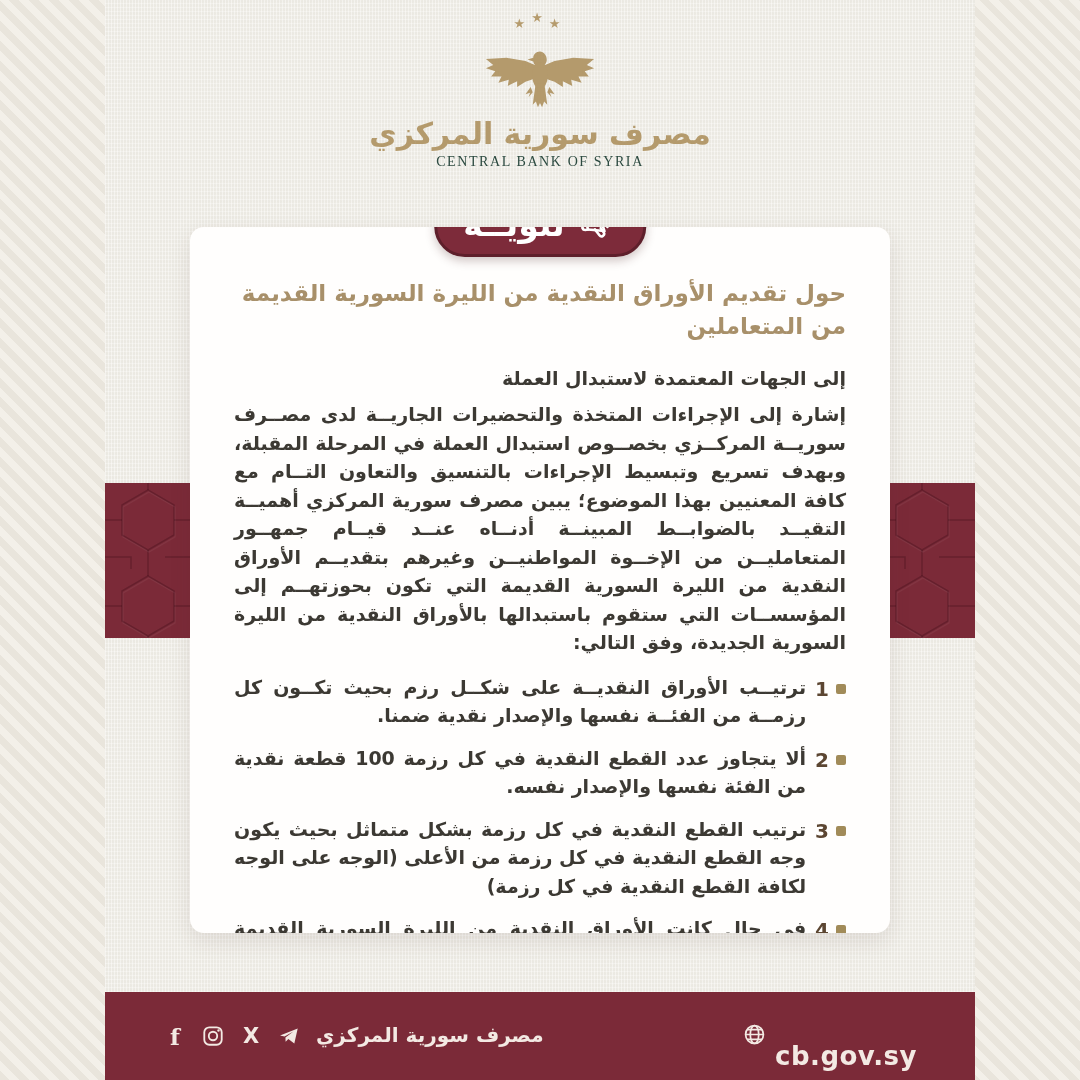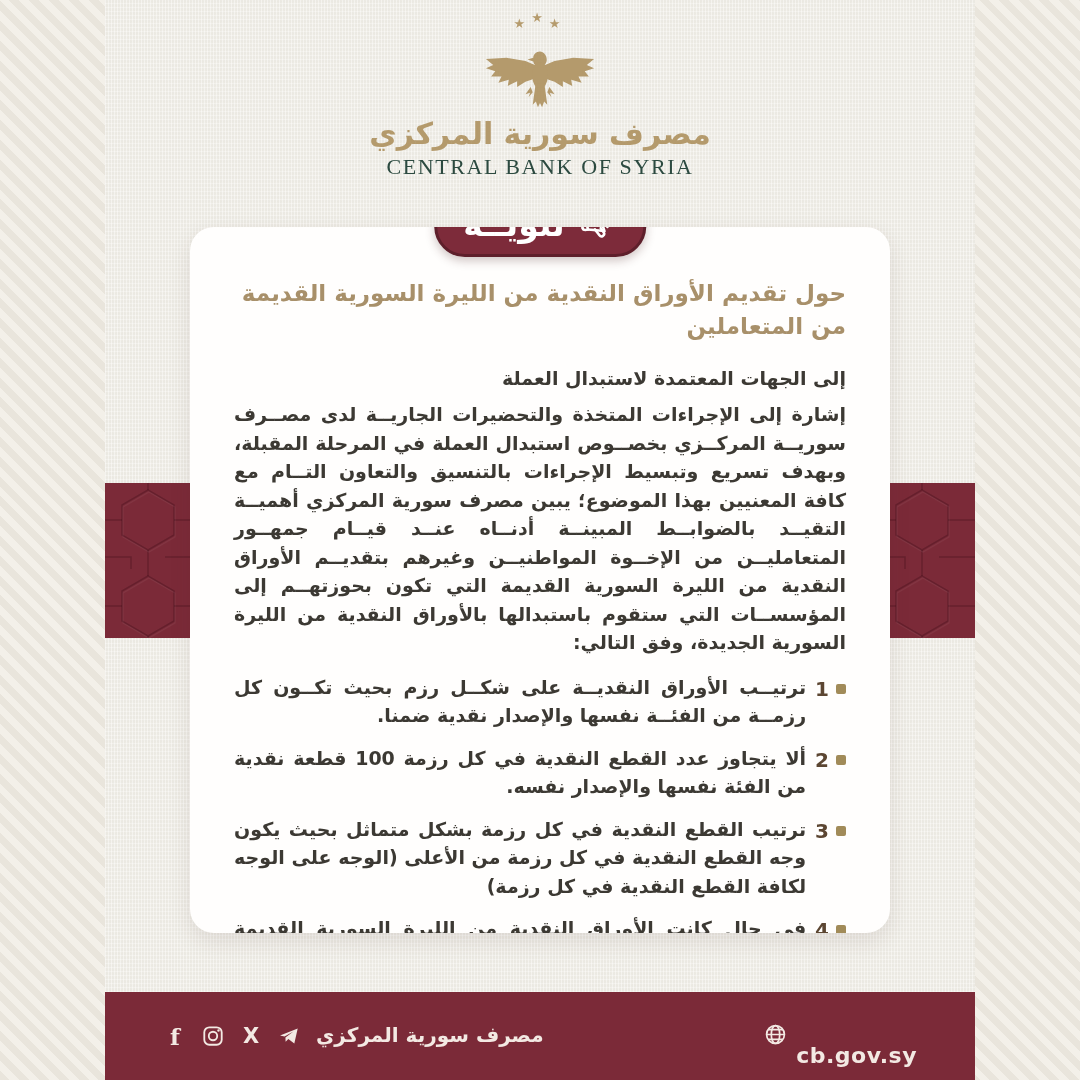--- a/index.html
+++ b/index.html
@@ -26,27 +26,27 @@
     background:#7b2a38; overflow:hidden;
   }
   .band svg{ display:block; }
 
   
   .logo-block{ position:absolute; top:16px; left:105px; width:870px; text-align:center; }
   .stars{ height:20px; color:#b59b6d; font-size:13px; letter-spacing:6px; }
   .stars .mid{ position:relative; top:-6px; }
   .eagle{ margin:0 auto; display:block; }
   .logo-ar{ color:#b49a6c; font-size:30px; font-weight:bold; margin-top:2px; direction:rtl; }
-  .logo-en{ color:#2c4a40; font-size:22px; letter-spacing:1.6px; margin-top:3px;
+  .logo-en{ color:#2c4a40; font-size:14px; letter-spacing:1.6px; margin-top:3px;
             font-family:"Liberation Serif", serif; }
 
   
   .card{
     position:absolute; left:190px; top:227px; width:700px; height:706px;
-    background:#fffefd; border-radius:24px;
+    background:#fffefd; border-radius:14px;
     box-shadow:0 8px 22px rgba(70,40,35,.10);
     overflow:hidden;
   }
   .card-inner{ padding:50px 44px 0 44px; direction:rtl; }
 
   
   .badge{
     position:absolute; top:-31px; left:50%; transform:translateX(-50%);
     height:61px; padding:0 26px;
     background:#7d2b3a; border:3px solid #5e1f2b; border-radius:34px;
@@ -73,21 +73,21 @@
     background:#7b2a38; display:flex; align-items:center; justify-content:space-between;
     padding:0 58px;
   }
   .footer-left{ display:flex; align-items:center; gap:15px; }
   .social{ display:flex; align-items:center; gap:14px; }
   .social .ic{ display:flex; align-items:center; justify-content:center; width:24px; height:24px; cursor:pointer; }
   .fb-glyph{ color:#f3e9e3; font-size:23px; font-weight:bold; font-family:"DejaVu Serif", serif; }
   .x-glyph{ color:#f3e9e3; font-size:21px; font-weight:bold; }
   .footer-name{ color:#f3e9e3; font-size:20px; font-weight:bold; direction:rtl; padding-bottom:3px; }
   .footer-right{ display:flex; align-items:center; gap:9px; cursor:pointer; }
-  .site{ color:#f3e9e3; font-size:22px; font-weight:bold; letter-spacing:.5px;margin-top:39px; }
+  .site{ color:#f3e9e3; font-size:26px; font-weight:bold; letter-spacing:.5px;margin-top:39px; }
 </style>
 </head>
 <body>
 
 <div class="canvas">
   <div class="panel"></div>
 
   <div class="band">
     <svg width="870" height="155">
       <defs>

